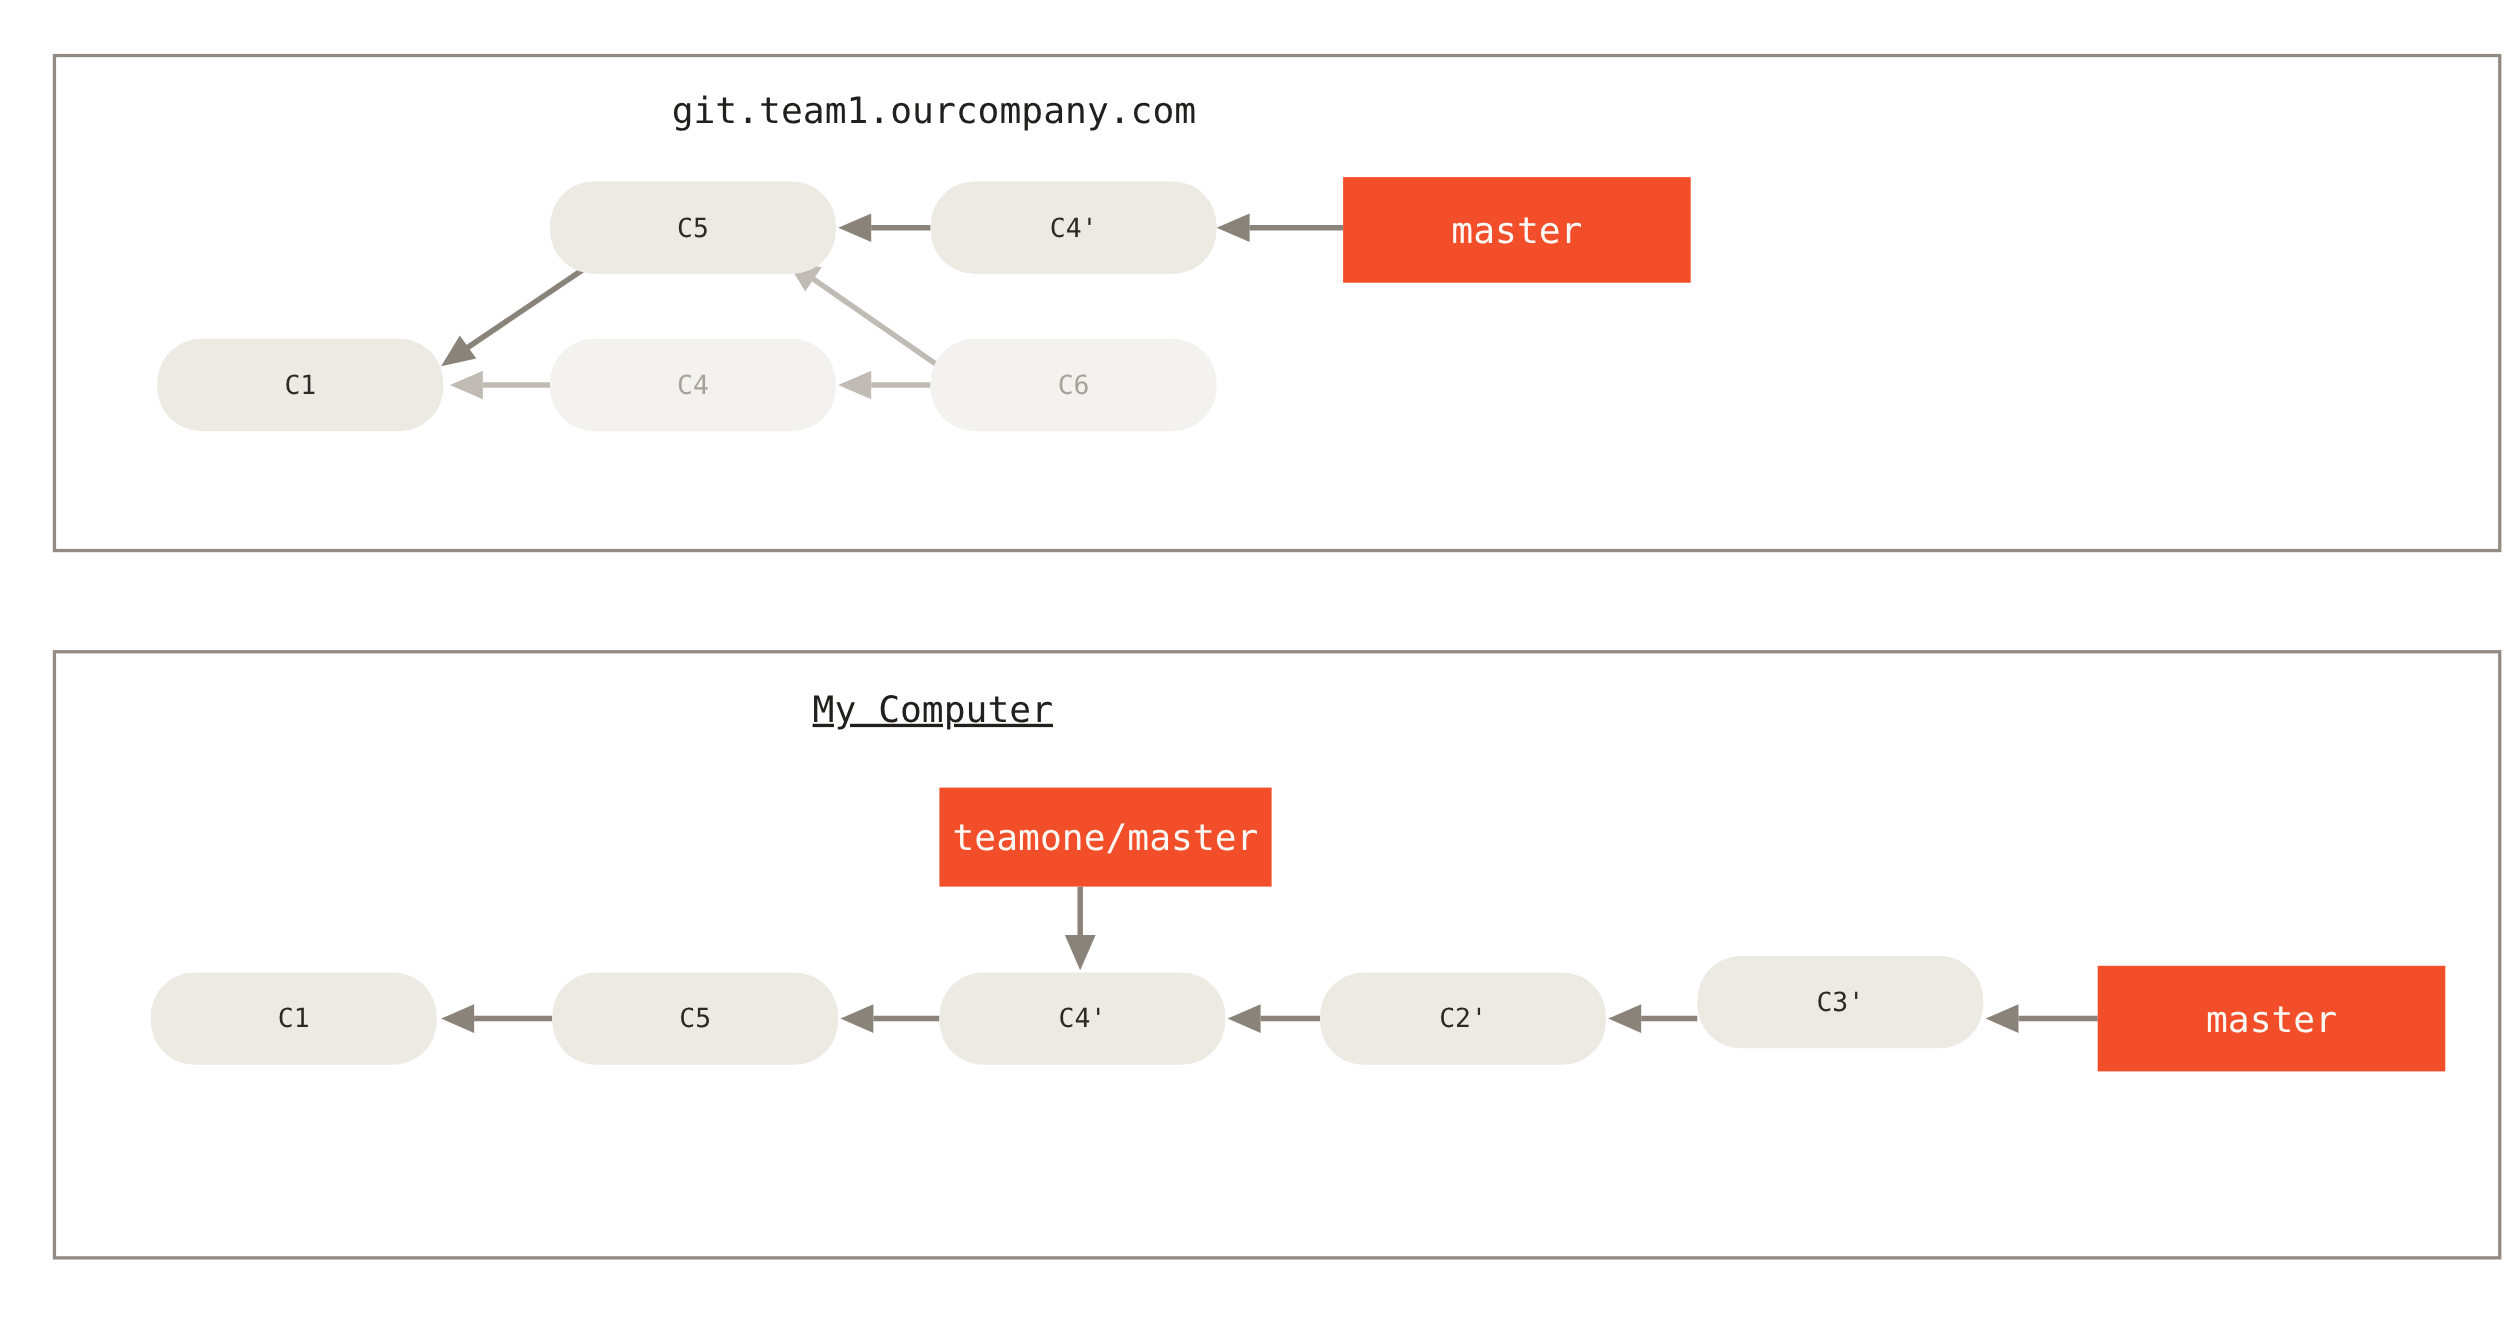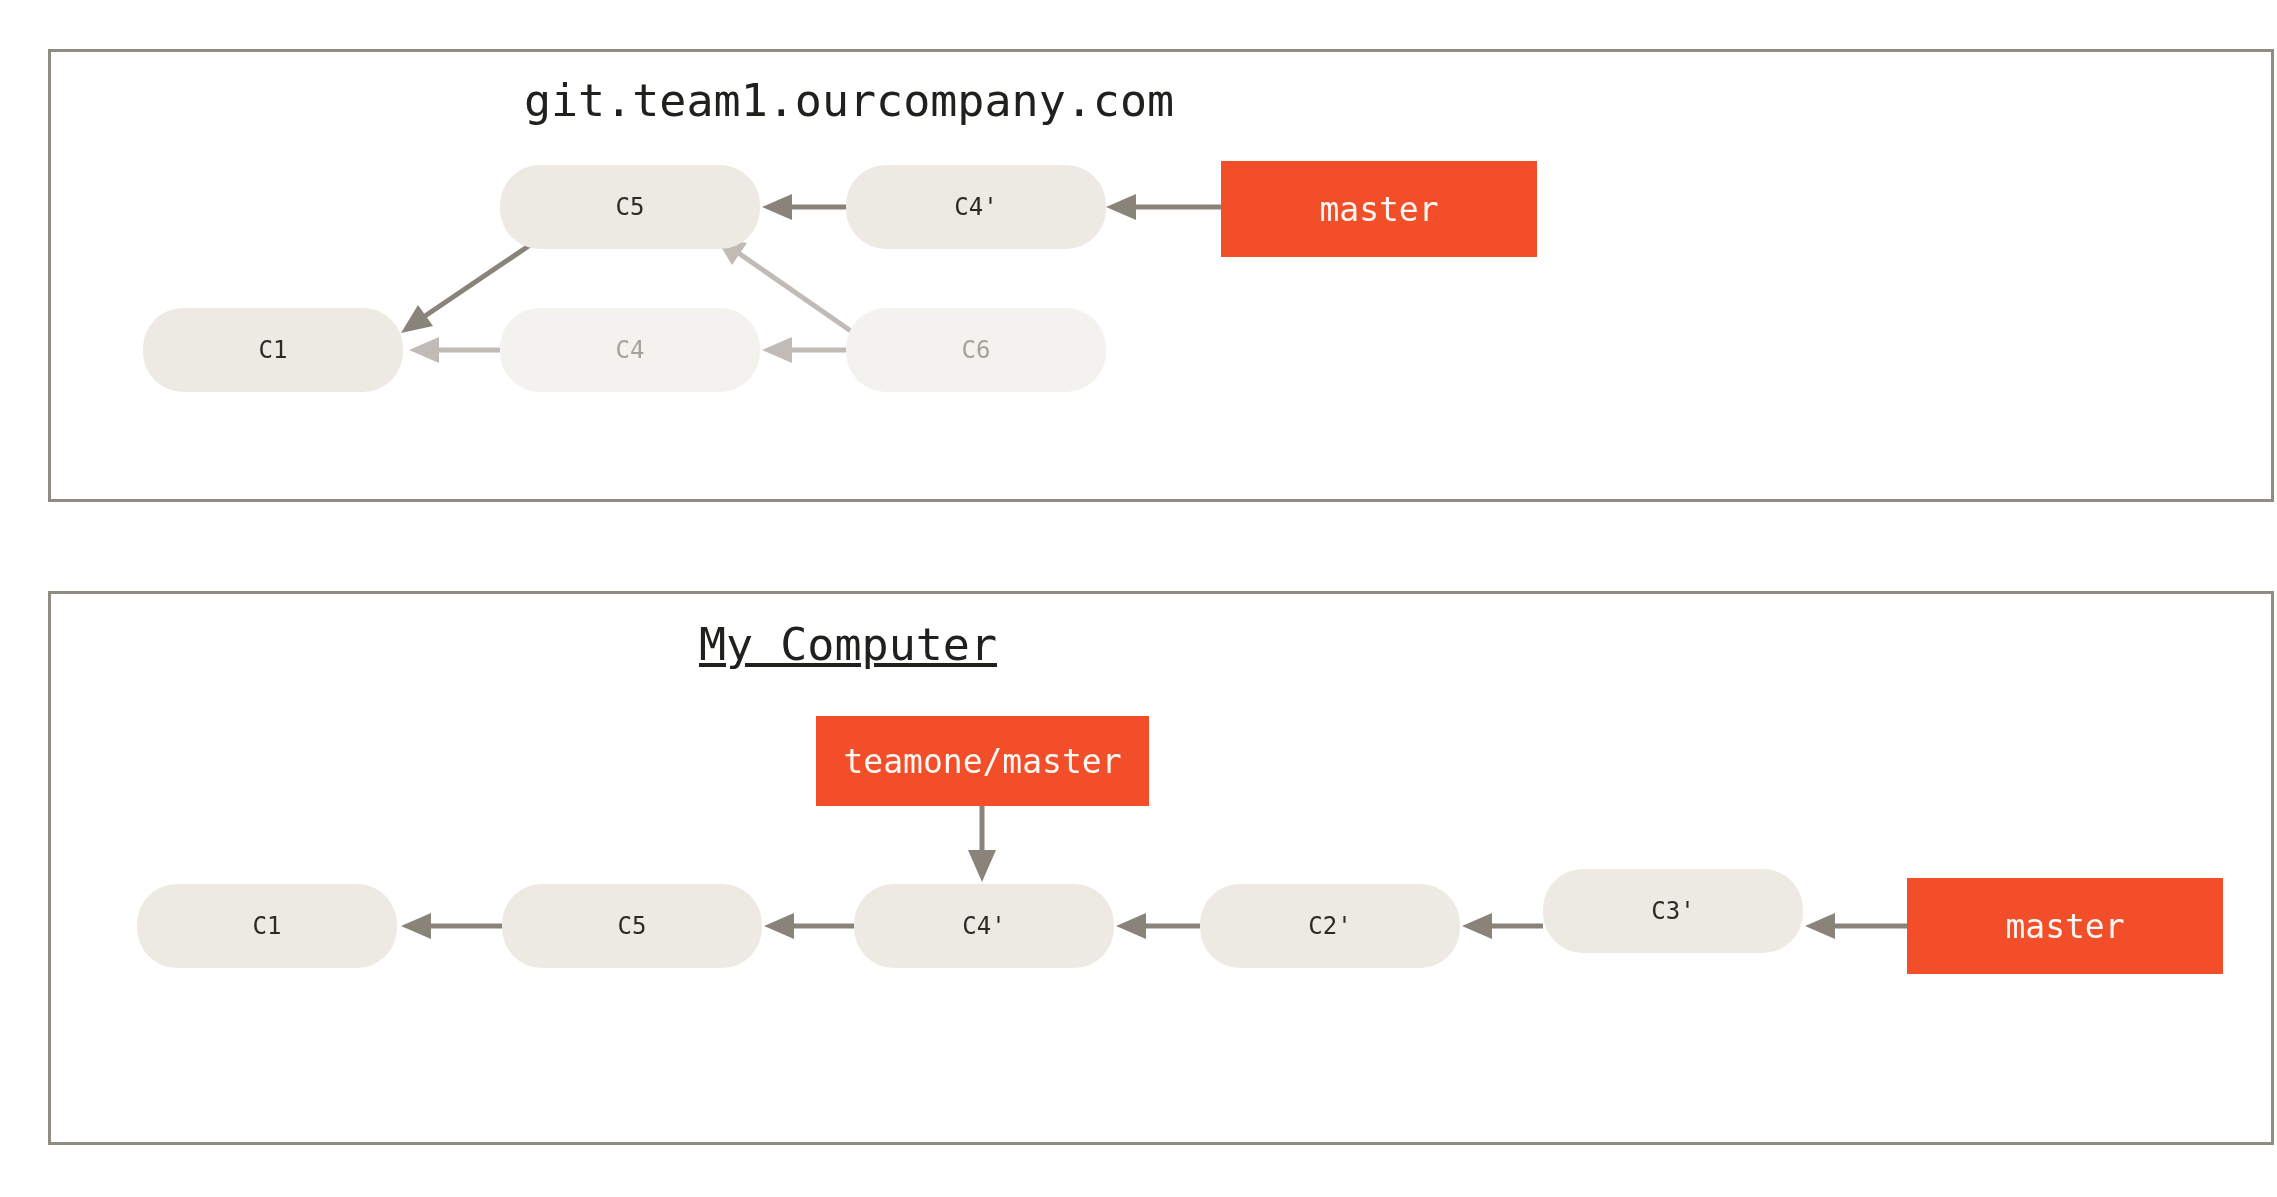--- a/index.html
+++ b/index.html
@@ -19,21 +19,21 @@
   }
   .panel {
     position: absolute;
     border: 3px solid var(--panel-border, #918b82);
     background: var(--panel-bg, #ffffff);
     box-sizing: border-box;
   }
   .panel-title {
     position: absolute;
     transform: translateX(-50%);
-    font-size: 45px;
+    font-size: 33px;
     line-height: 38px;
     color: var(--title-text, #21201d);
     white-space: nowrap;
   }
   .edges {
     position: absolute;
     left: 0;
     top: 0;
     pointer-events: none;
   }
@@ -157,21 +157,21 @@
         <line class="edge-line" x1="803" y1="332" x2="743" y2="332"></line>
         <polygon class="edge-head" points="713,332 743,319 743,345"></polygon>
       </g>
 
       <g>
         <line class="edge-line" x1="451" y1="332" x2="380" y2="332"></line>
         <polygon class="edge-head" points="350,332 380,319 380,345"></polygon>
       </g>
     </svg>
 
-    <div class="branch" style="left:765px; top:122px; width:333px; height:90px;">teamone/master</div>
+    <div class="branch" style="left:803px; top:122px; width:302px; height:90px;">teamone/master</div>
 
     <div class="node" style="left:86px; top:290px;">C1</div>
     <div class="node" style="left:451px; top:290px;">C5</div>
     <div class="node" style="left:803px; top:290px;">C4'</div>
     <div class="node" style="left:1149px; top:290px;">C2'</div>
     <div class="node" style="left:1492px; top:275px;">C3'</div>
 
     <div class="branch" style="left:1856px; top:284px; width:316px; height:96px;">master</div>
   </div>
 

